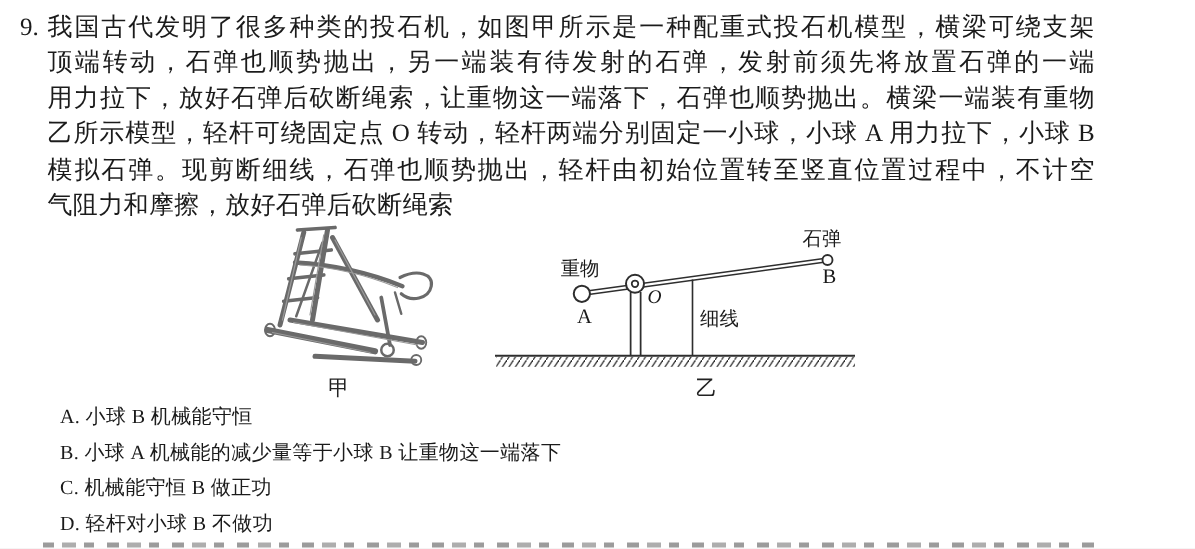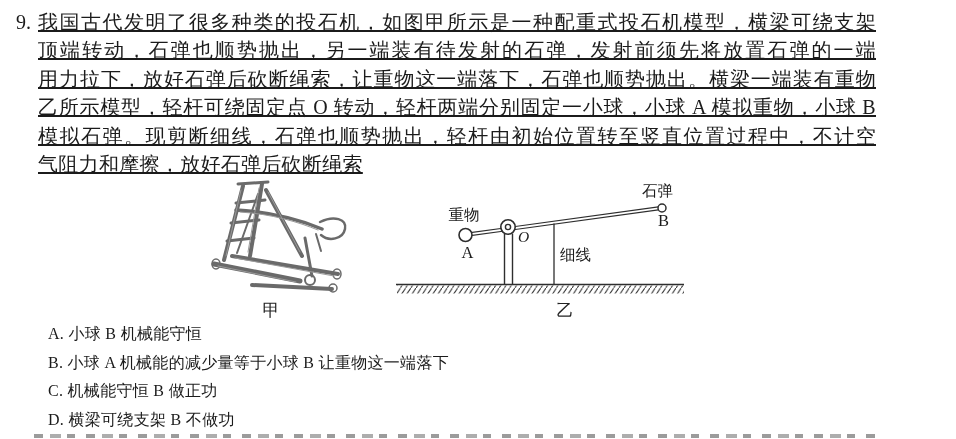--- a/index.html
+++ b/index.html
@@ -8,21 +8,21 @@
     font-family:"Liberation Serif","DejaVu Serif",serif;
     color:#1b1b1b;overflow:hidden;
   }
   .qnum{
     position:absolute;left:16px;top:8px;font-size:20px;line-height:28px;
   }
   .body-lines{
     position:absolute;left:38px;top:8px;width:838px;
     font-size:20px;line-height:28.4px;letter-spacing:0.3px;
   }
-  .bline{height:28.4px;white-space:nowrap;text-decoration:underline;}
+  .bline{height:28.4px;white-space:nowrap;}
   .bline.just{text-align:justify;text-align-last:justify;white-space:normal;height:28.4px;overflow:hidden;}
   .fig-jia{position:absolute;left:205px;top:178px;width:150px;height:124px;}
   .fig-yi{position:absolute;left:388px;top:175px;width:312px;height:148px;}
   .caption{
     position:absolute;width:40px;text-align:center;font-size:17px;color:#222;
   }
   .cap-jia{left:251px;top:299px;}
   .cap-yi{left:545px;top:299px;}
   .options{
     position:absolute;left:48px;top:320px;width:700px;
@@ -43,21 +43,21 @@
 <body>
 
 <div class="page">
 
   <div class="qnum">9.</div>
 
   <div class="body-lines">
     <div class="bline just">我国古代发明了很多种类的投石机，如图甲所示是一种配重式投石机模型，横梁可绕支架</div>
     <div class="bline just">顶端转动，石弹也顺势抛出，另一端装有待发射的石弹，发射前须先将放置石弹的一端</div>
     <div class="bline just">用力拉下，放好石弹后砍断绳索，让重物这一端落下，石弹也顺势抛出。横梁一端装有重物</div>
-    <div class="bline just">乙所示模型，轻杆可绕固定点 O 转动，轻杆两端分别固定一小球，小球 A 模拟重物，小球 B</div>
+    <div class="bline just">乙所示模型，轻杆可绕固定点 O 转动，轻杆两端分别固定一小球，小球 A 用力拉下，小球 B</div>
     <div class="bline just">模拟石弹。现剪断细线，石弹也顺势抛出，轻杆由初始位置转至竖直位置过程中，不计空</div>
     <div class="bline">气阻力和摩擦，放好石弹后砍断绳索</div>
   </div>
 
   <svg class="fig-jia" viewBox="205 180 150 124">
     <g fill="none" stroke="#6a6a6a" stroke-linecap="round" stroke-linejoin="round">
 
       <path d="M214 266 L300 283" stroke-width="5"></path>
       <path d="M232 258 L338 276" stroke-width="4"></path>
       <path d="M252 287 L332 291" stroke-width="4"></path>
@@ -128,18 +128,18 @@
     <text x="560" y="260" font-size="15.5">细线</text>
     <text x="657.5" y="196" font-size="15.5" text-anchor="middle">石弹</text>
     <text x="663.5" y="226" font-size="16.5" text-anchor="middle">B</text>
   </svg>
   <div class="caption cap-yi">乙</div>
 
   <div class="options">
     <div class="opt">A. 小球 B 机械能守恒</div>
     <div class="opt">B. 小球 A 机械能的减少量等于小球 B 让重物这一端落下</div>
     <div class="opt">C. 机械能守恒 B 做正功</div>
-    <div class="opt">D. 横梁可绕支架 B 不做功</div>
+    <div class="opt">D. 轻杆对小球 B 不做功</div>
   </div>
 
   <div class="frag"></div>
 
 </div>
 
 </body></html>

